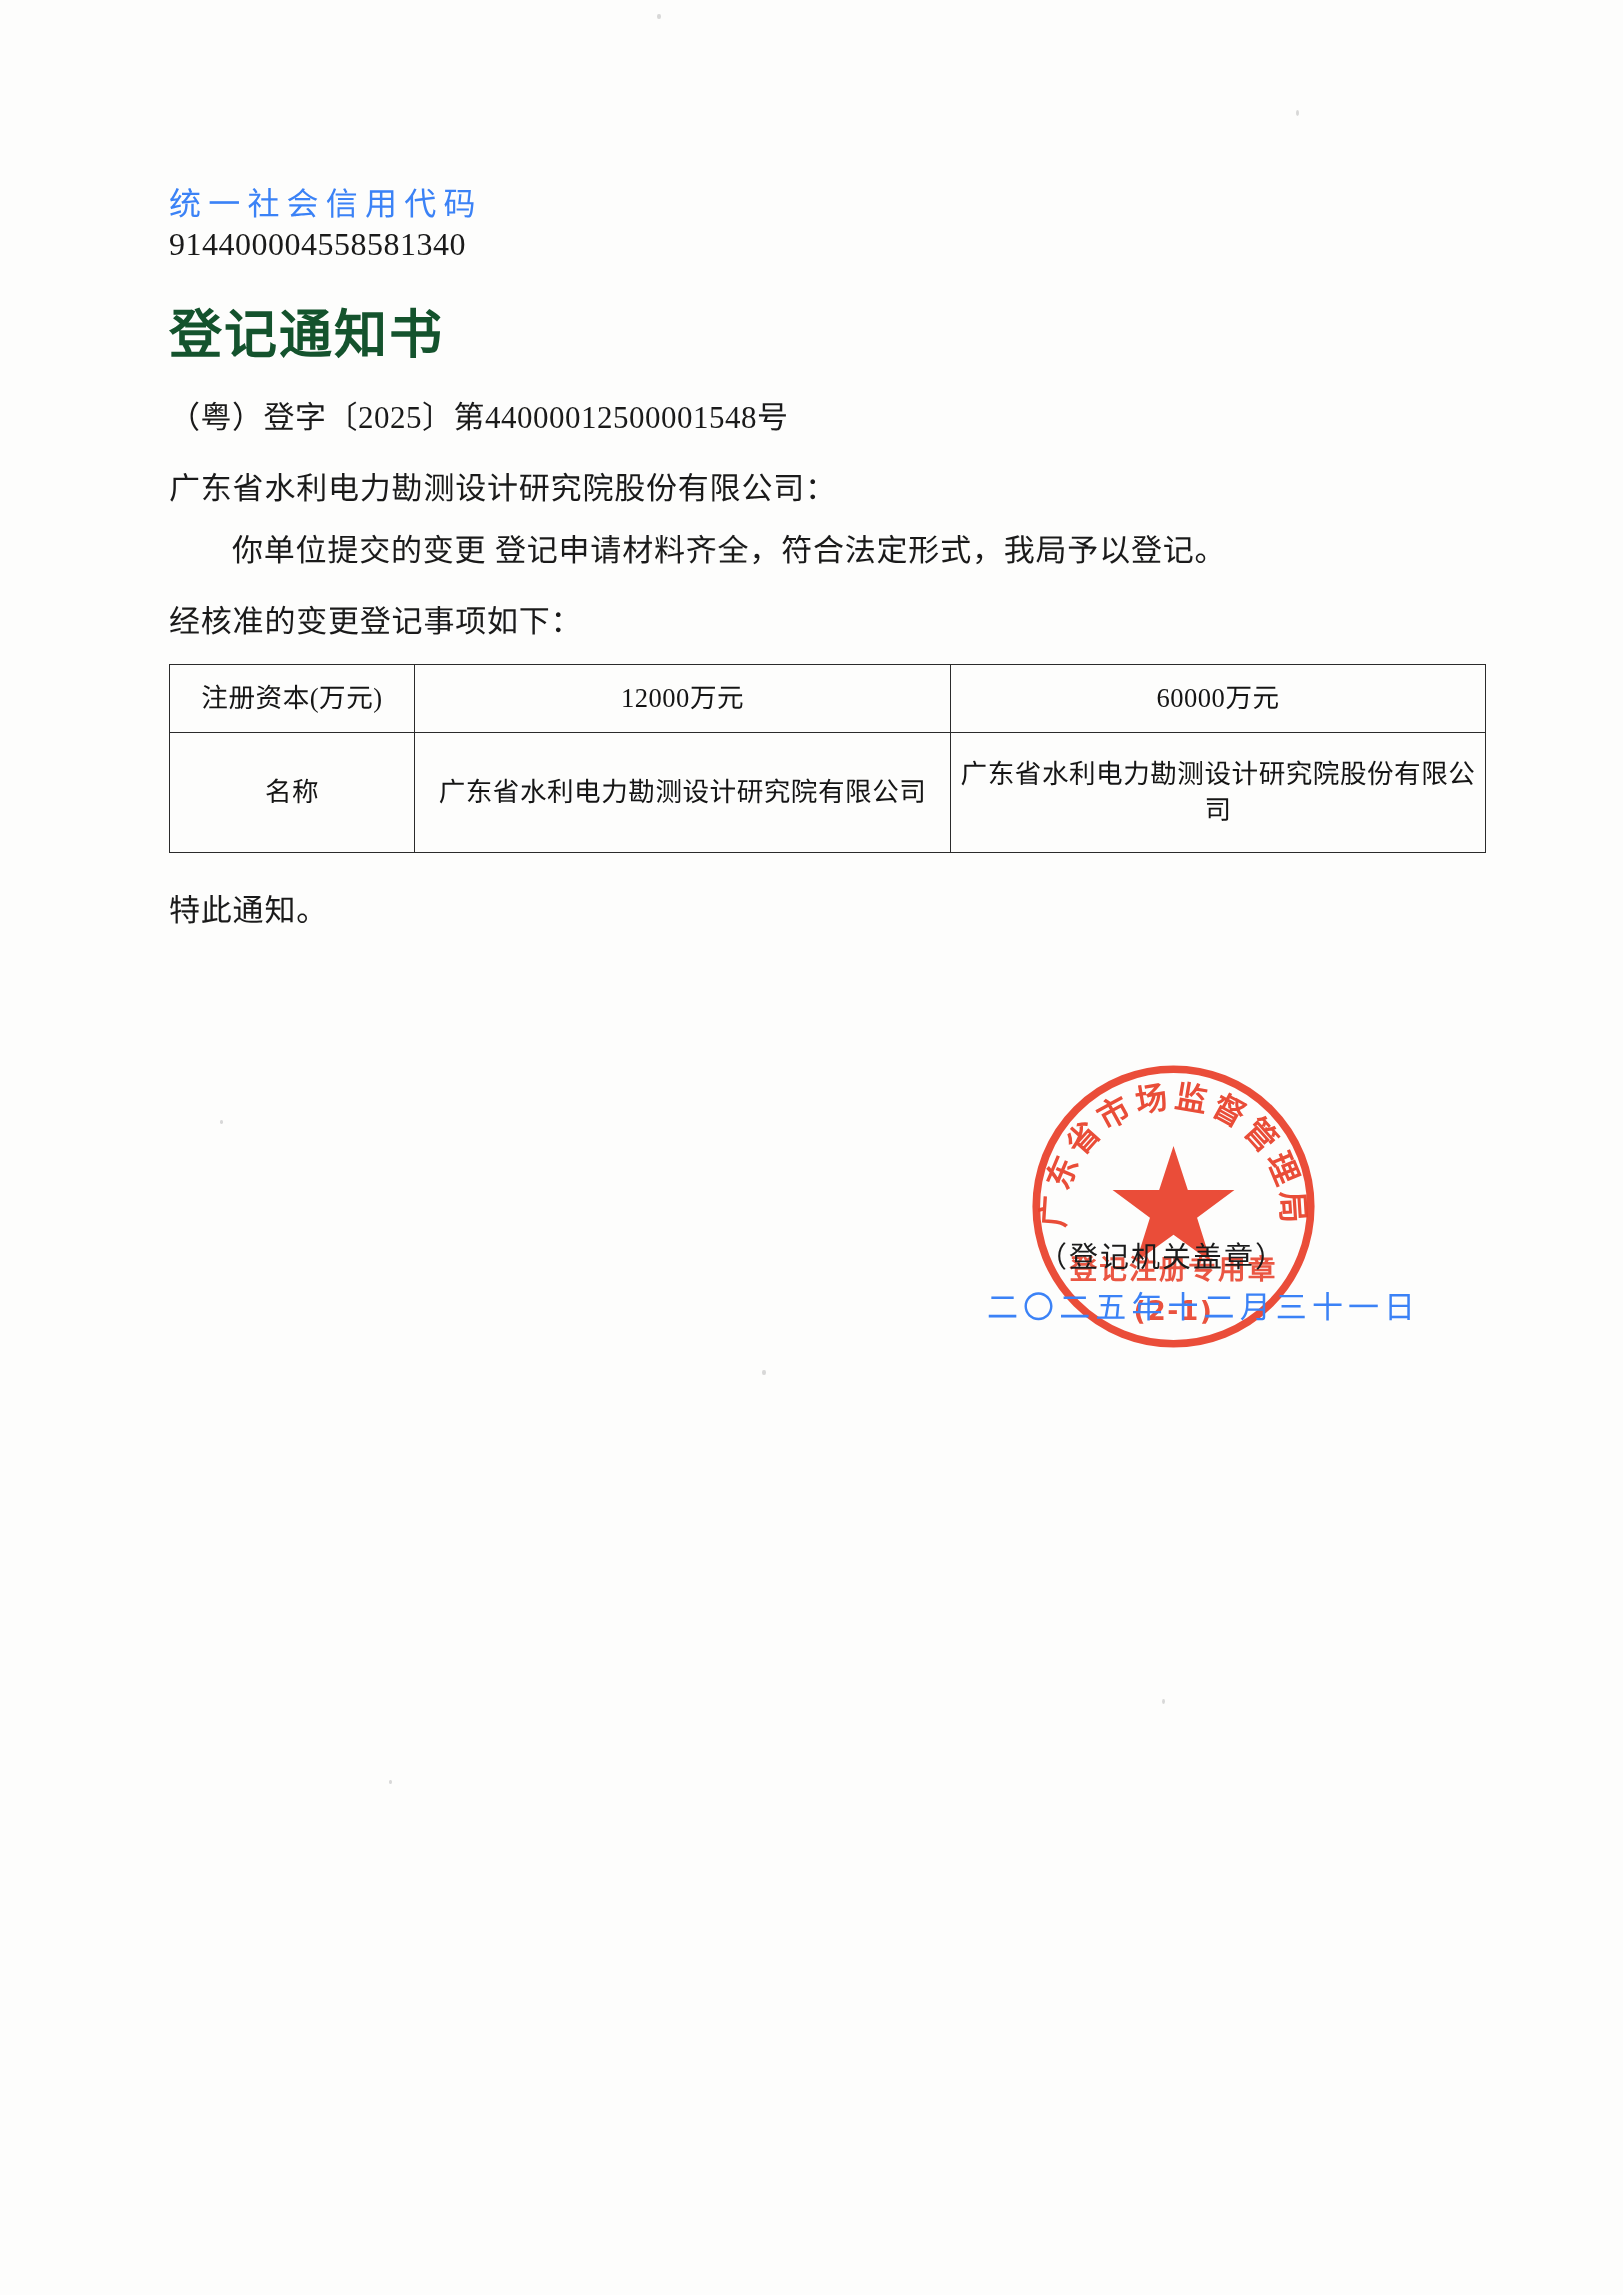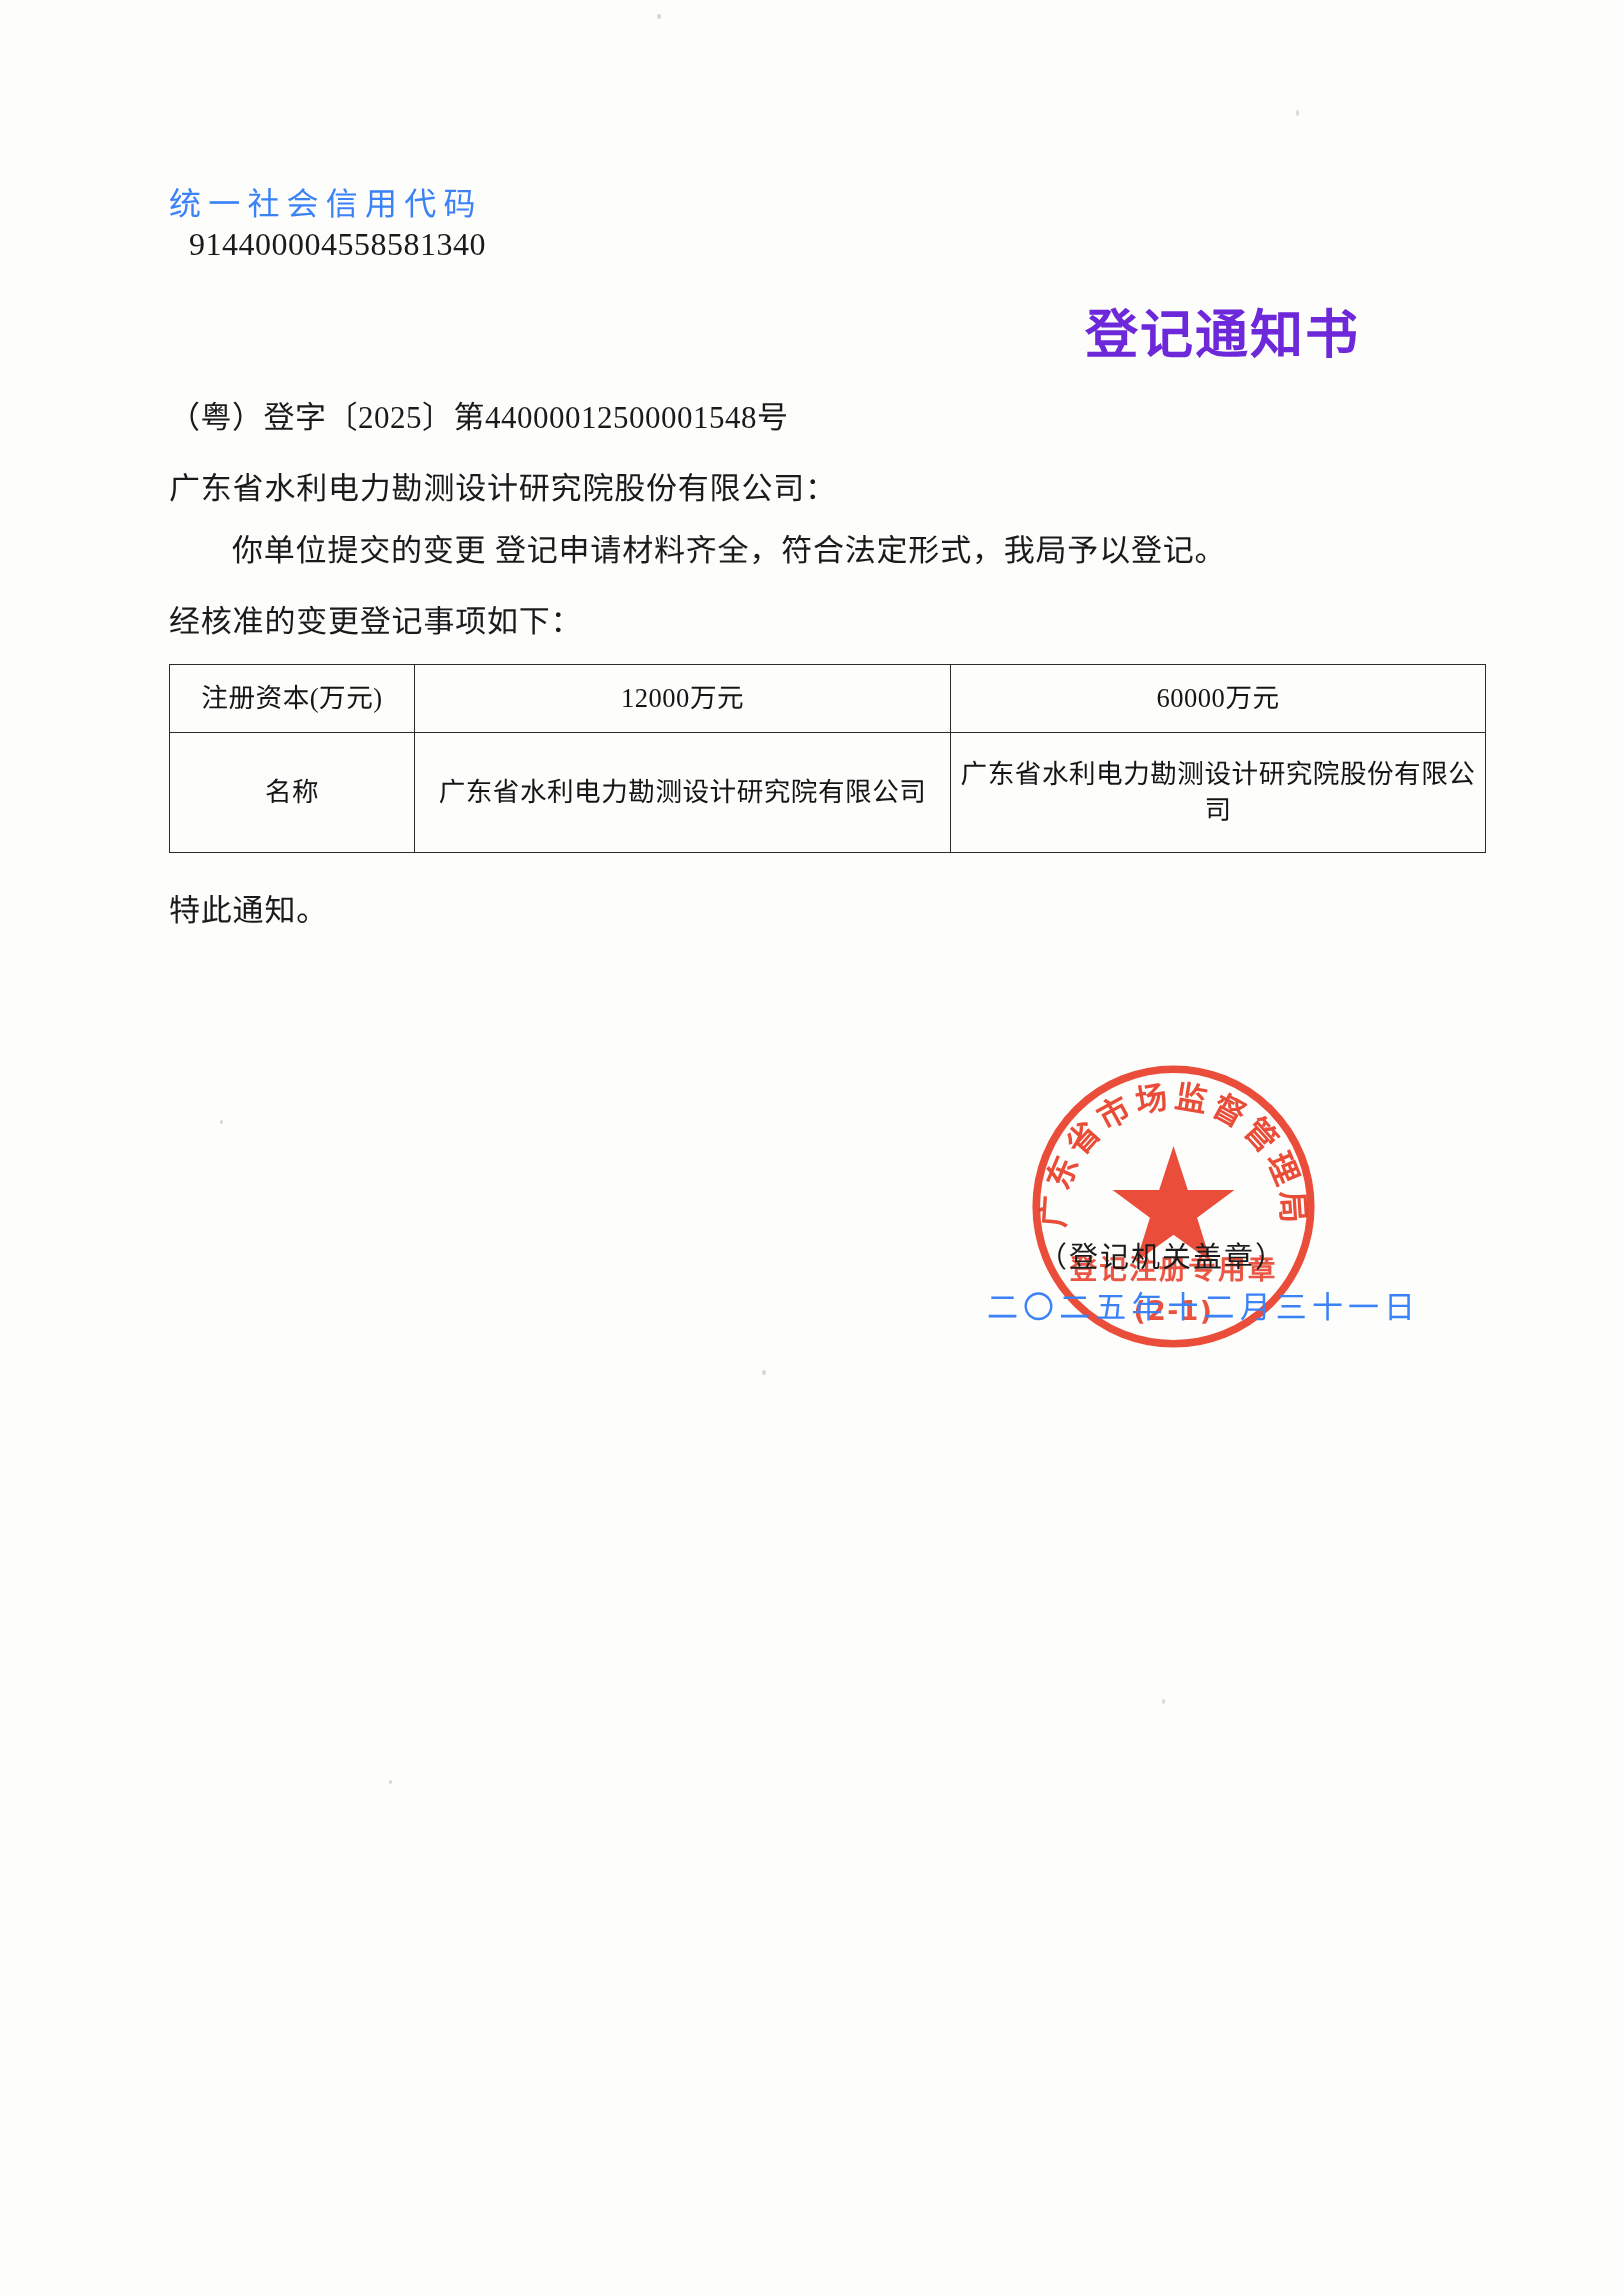--- a/index.html
+++ b/index.html
@@ -41,32 +41,31 @@
     font-size: 32px;
     letter-spacing: 7.2px;
     line-height: 1.25;
     color: #3b82f6;
   }
   .uscc-code {
     font-size: 32px;
     letter-spacing: 0.5px;
     line-height: 1.3;
     color: #1a1a1a;
-    margin-left: 20px;
   }
 
   .doc-title {
-    text-align: right;
+    text-align: left;
     font-family: "DejaVu Sans", sans-serif;
     font-weight: bold;
     font-size: 53px;
     letter-spacing: 2px;
     margin: 26.6px 0 0 0;
     padding-right: 133px;
-    color: #6d28d9;
+    color: #14532d;
   }
 
   .doc-number {
     text-align: left;
     font-size: 31px;
     letter-spacing: 0.5px;
     margin: 23.5px 0 0 0;
     padding-right: 61px;
     color: #1a1a1a;
   }

